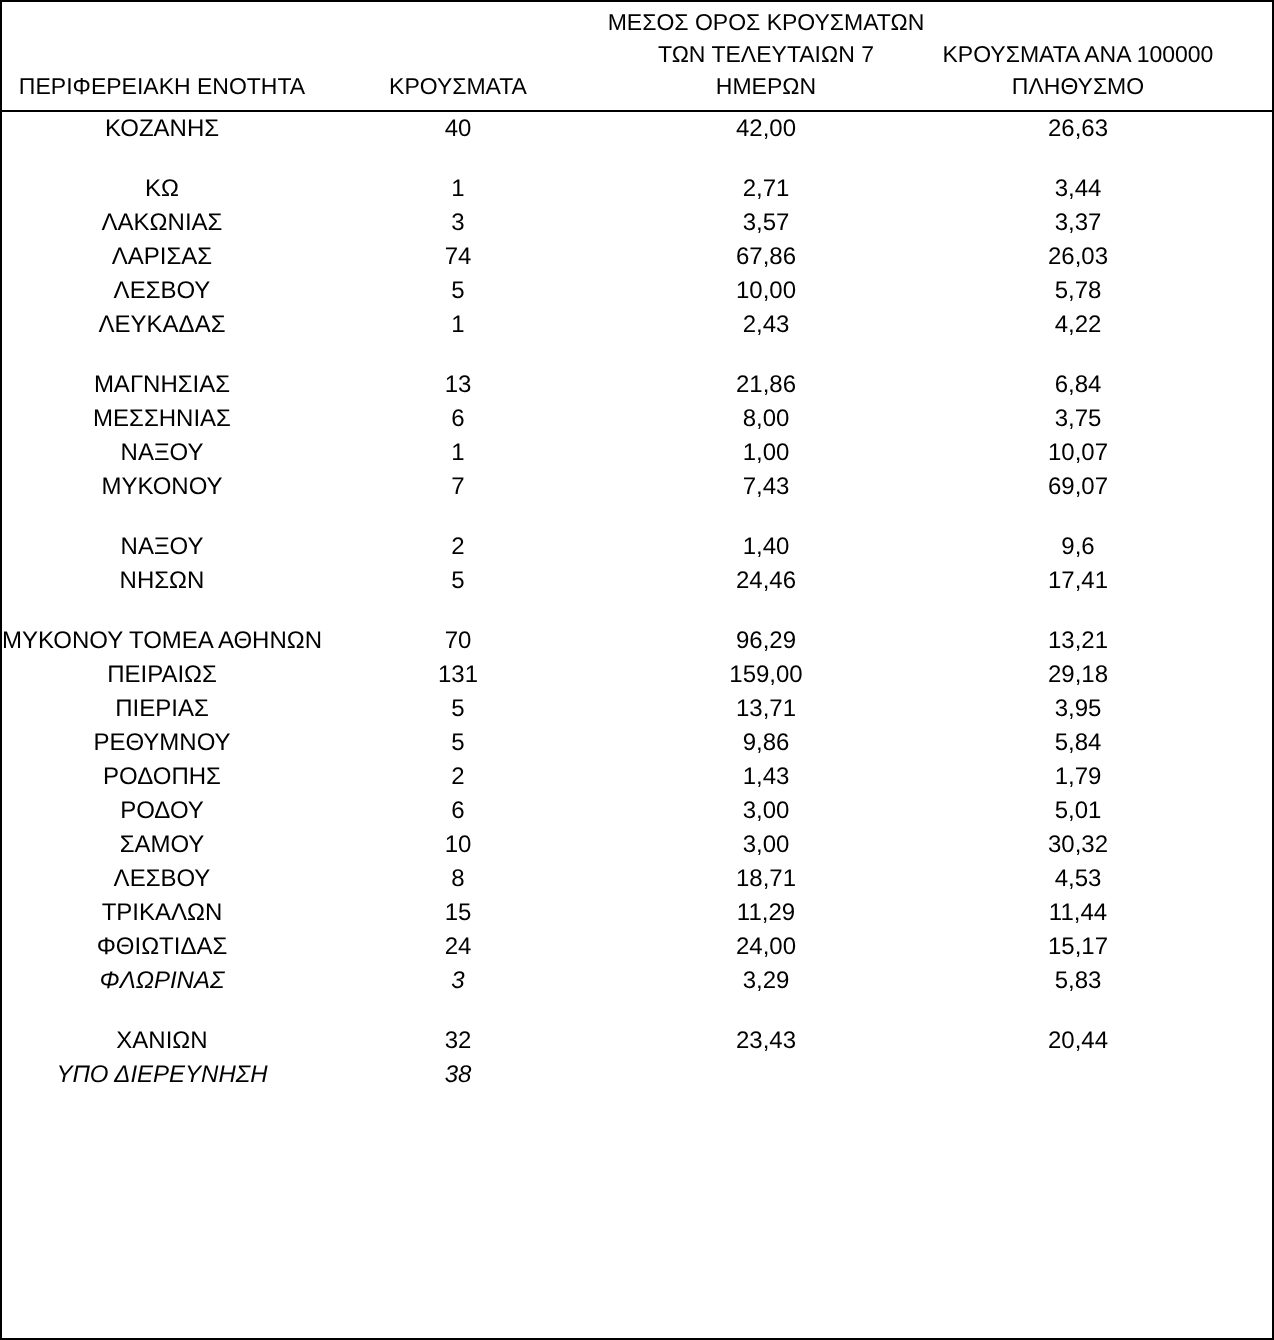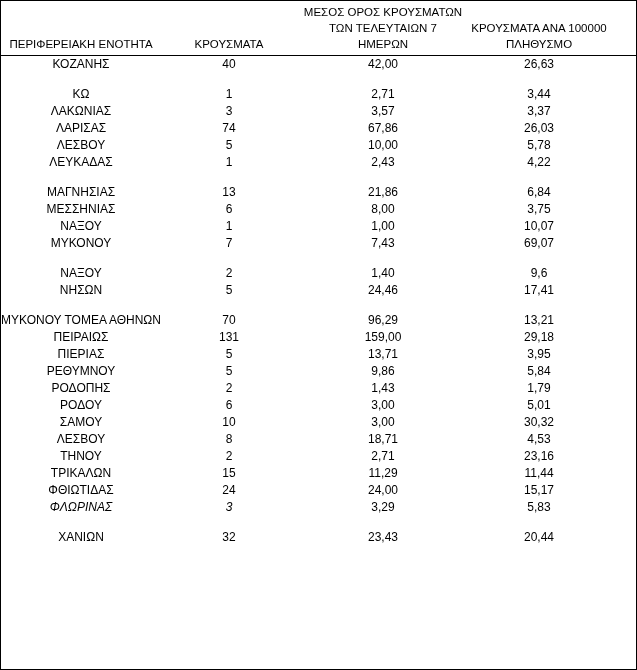--- a/index.html
+++ b/index.html
@@ -244,27 +244,20 @@
     <td></td>
   </tr>
         <tr>
     <td>ΛΕΣΒΟΥ</td>
     <td>8</td>
     <td>18,71</td>
     <td>4,53</td>
     <td></td>
   </tr>
         <tr>
-    <td>ΤΗΝΟΥ</td>
-    <td>2</td>
-    <td>2,71</td>
-    <td>23,16</td>
-    <td></td>
-  </tr>
-        <tr>
     <td>ΤΡΙΚΑΛΩΝ</td>
     <td>15</td>
     <td>11,29</td>
     <td>11,44</td>
     <td></td>
   </tr>
         <tr>
     <td>ΦΘΙΩΤΙΔΑΣ</td>
     <td>24</td>
     <td>24,00</td>
@@ -285,15 +278,22 @@
     <td></td>
     <td></td>
   </tr>
         <tr>
     <td>ΧΑΝΙΩΝ</td>
     <td>32</td>
     <td>23,43</td>
     <td>20,44</td>
     <td></td>
   </tr>
+        <tr class="italic">
+    <td>ΥΠΟ ΔΙΕΡΕΥΝΗΣΗ</td>
+    <td>38</td>
+    <td></td>
+    <td></td>
+    <td></td>
+  </tr>
       </tbody>
   </table>
 </div>
 
 </body></html>

